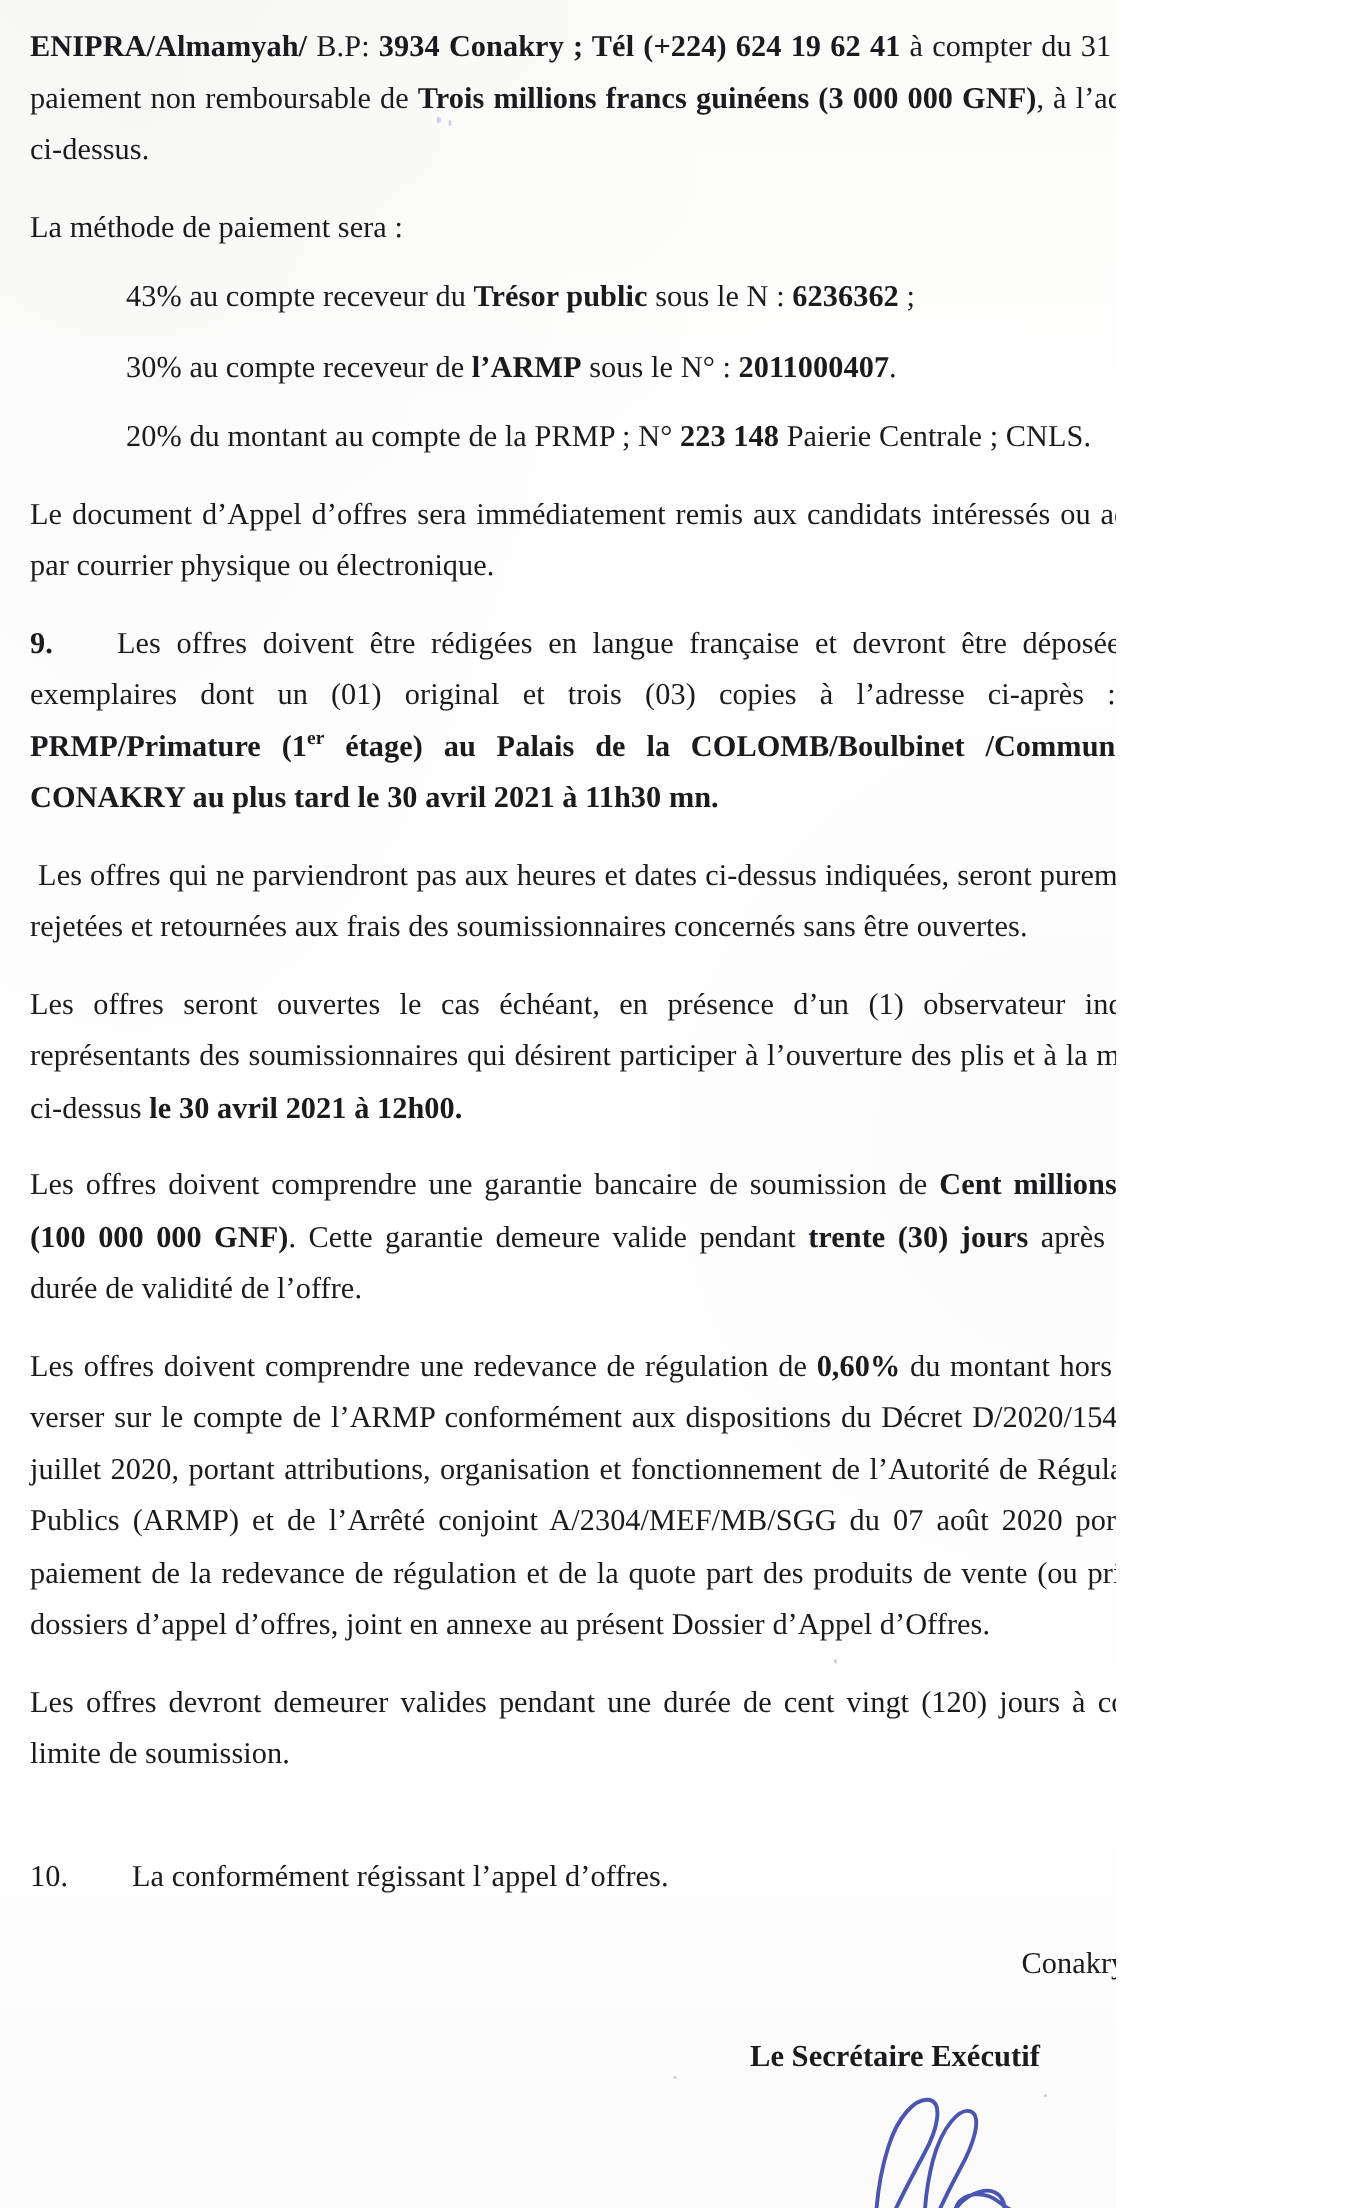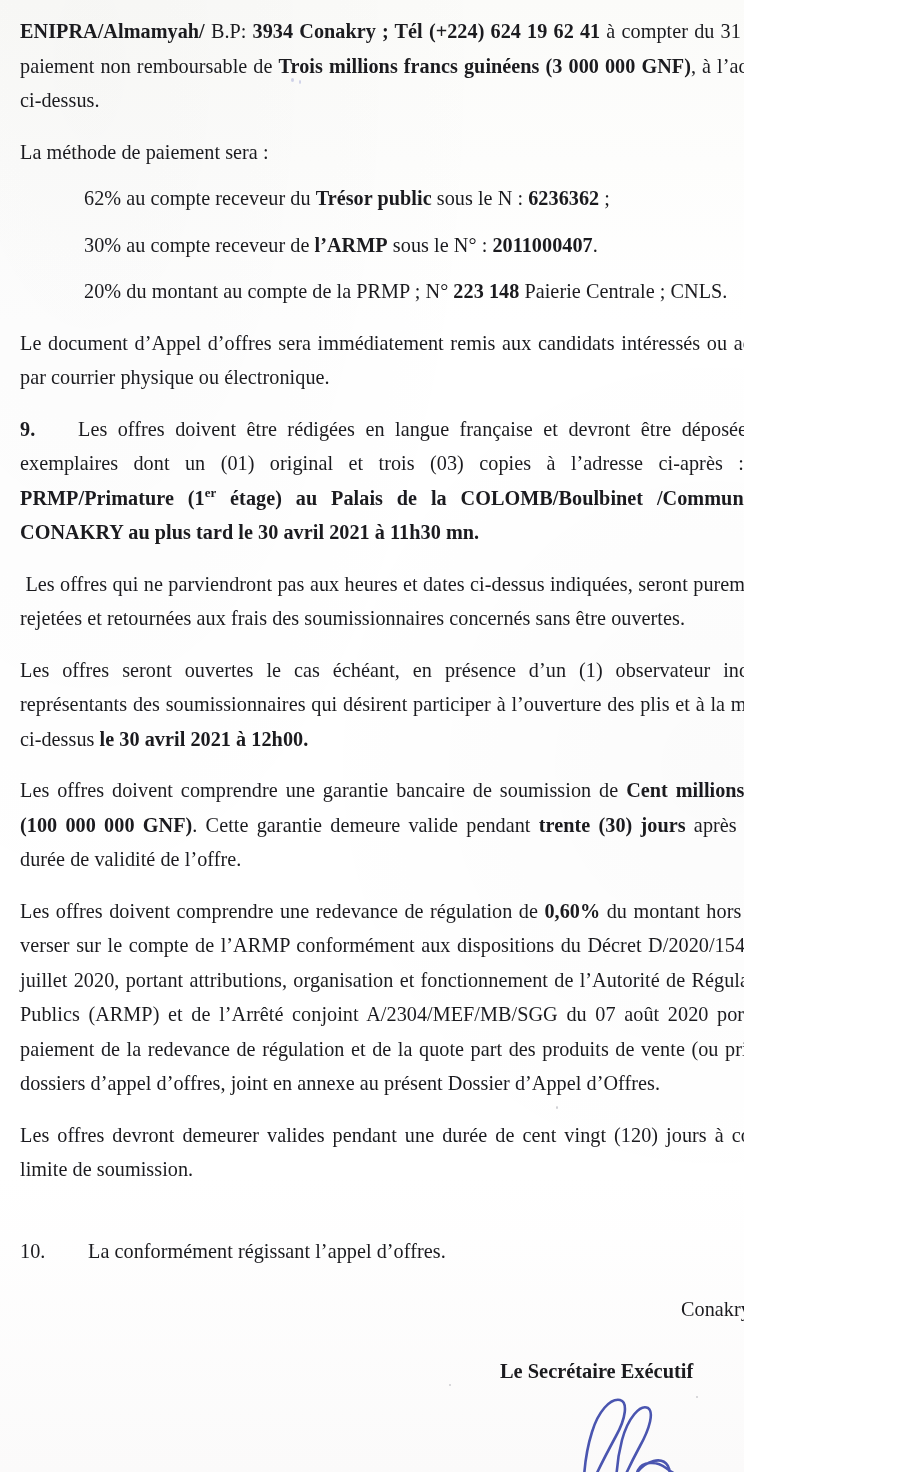--- a/index.html
+++ b/index.html
@@ -123,21 +123,21 @@
       <span class="b">ENIPRA/Almamyah/</span><span> B.P: </span><span class="b">3934 Conakry ; Tél (+224) 624 19 62 41</span><span> à compter du 31 mars 2021 contre paiement non remboursable de </span><span class="b">Trois millions francs guinéens (3 000 000 GNF)</span><span>, à l’adresse mentionnée ci-dessus.</span>
     </p>
 
     <div class="gap-md"></div>
 
     <p>La méthode de paiement sera :</p>
 
     <div class="gap-sm"></div>
 
     <p class="indent-line">
-      <span>62% au compte receveur du </span><span class="b">Trésor public</span><span> sous le N : </span><span class="b">6236362</span><span> ;</span>
+      <span>43% au compte receveur du </span><span class="b">Trésor public</span><span> sous le N : </span><span class="b">6236362</span><span> ;</span>
     </p>
 
     <div class="gap-sm"></div>
 
     <p class="indent-line">
       <span>30% au compte receveur de </span><span class="b">l’ARMP</span><span> sous le N° : </span><span class="b">2011000407</span><span>.</span>
     </p>
 
     <div class="gap-sm"></div>
 

